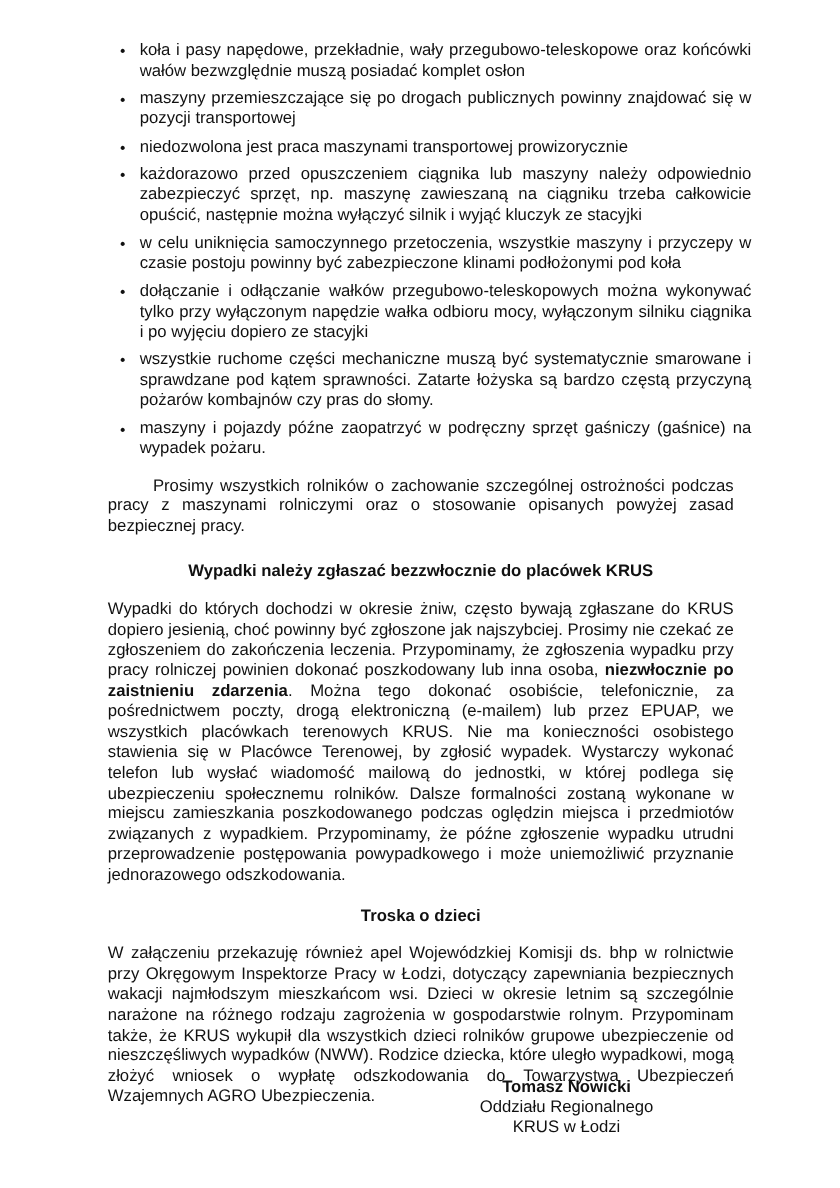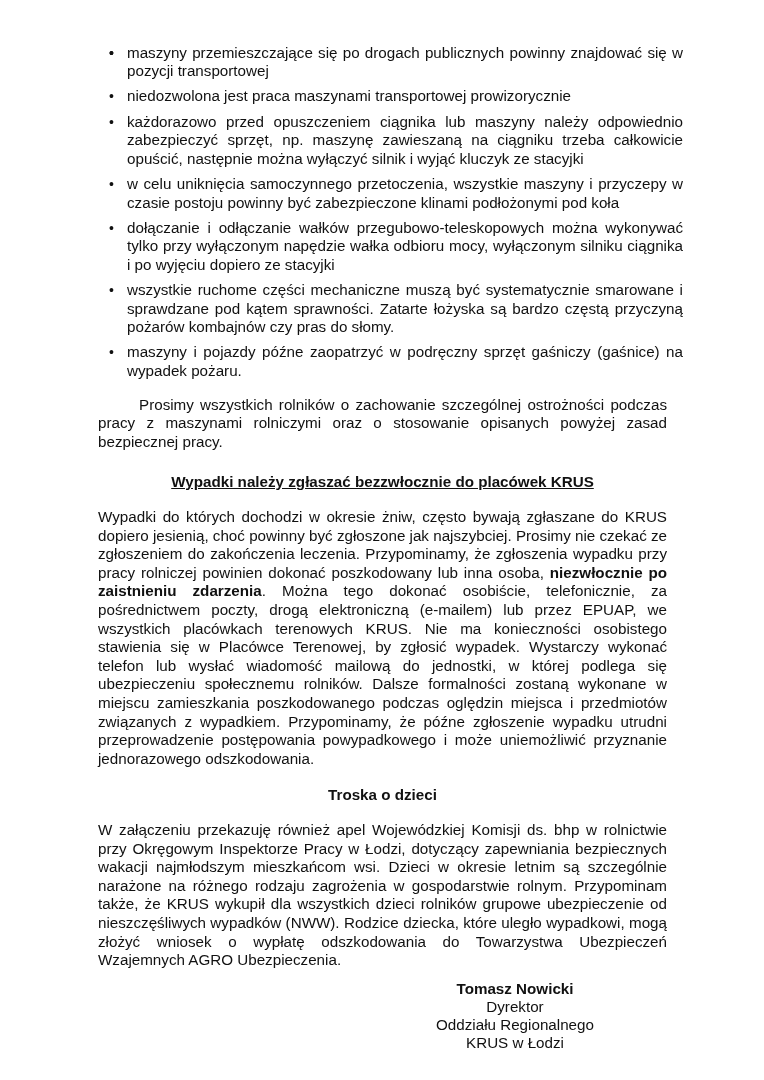--- a/index.html
+++ b/index.html
@@ -5,48 +5,47 @@
   html, body { margin: 0; padding: 0; background: #ffffff; }
   body { width: 764px; height: 1080px; position: relative; overflow: hidden;
          font-family: "Liberation Sans", sans-serif; color: #111111; font-size: 15.2px; }
   .page { position: absolute; left: 82px; top: 37px; width: 601px; }
   ul.bullets { list-style: none; margin: 0; padding: 0; }
   ul.bullets li { position: relative; padding-left: 45px; line-height: 18.6px; margin-bottom: 6.6px; text-align: justify; }
   ul.bullets li .bullet { position: absolute; left: 27px; top: 0; font-size: 14px; }
   p { margin: 16px; line-height: 18.6px; text-align: justify; }
   .indent { text-indent: 41px; margin-top: 15px; }
   h2 { font-size: 15.2px; font-weight: bold; text-align: center; margin: 0; line-height: 18.6px; }
-  .h-accident { margin-top: 22px; margin-bottom: 8px; text-decoration: underline; }
+  .h-accident { margin-top: 22px; margin-bottom: 8px; }
   .h-children { margin-top: 18px; margin-bottom: 6px; }
   b { font-weight: bold; }
   .signature { position: absolute; left: 400px; top: 980px; width: 230px; text-align: center; line-height: 18px; }
   .signature .name { font-weight: bold; }
 </style>
 </head>
 <body>
 
 <div class="page">
   <ul class="bullets">
-    <li><span class="bullet">•</span></li>
+    <li><span class="bullet">•</span><span>koła i pasy napędowe, przekładnie, wały przegubowo-teleskopowe oraz końcówki wałów bezwzględnie muszą posiadać komplet osłon</span></li>
     <li><span class="bullet">•</span><span>maszyny przemieszczające się po drogach publicznych powinny znajdować się w pozycji transportowej</span></li>
     <li><span class="bullet">•</span><span>niedozwolona jest praca maszynami transportowej prowizorycznie</span></li>
     <li><span class="bullet">•</span><span>każdorazowo przed opuszczeniem ciągnika lub maszyny należy odpowiednio zabezpieczyć sprzęt, np. maszynę zawieszaną na ciągniku trzeba całkowicie opuścić, następnie można wyłączyć silnik i wyjąć kluczyk ze stacyjki</span></li>
     <li><span class="bullet">•</span><span>w celu uniknięcia samoczynnego przetoczenia, wszystkie maszyny i przyczepy w czasie postoju powinny być zabezpieczone klinami podłożonymi pod koła</span></li>
     <li><span class="bullet">•</span><span>dołączanie i odłączanie wałków przegubowo-teleskopowych można wykonywać tylko przy wyłączonym napędzie wałka odbioru mocy, wyłączonym silniku ciągnika i po wyjęciu dopiero ze stacyjki</span></li>
     <li><span class="bullet">•</span><span>wszystkie ruchome części mechaniczne muszą być systematycznie smarowane i sprawdzane pod kątem sprawności. Zatarte łożyska są bardzo częstą przyczyną pożarów kombajnów czy pras do słomy.</span></li>
     <li><span class="bullet">•</span><span>maszyny i pojazdy późne zaopatrzyć w podręczny sprzęt gaśniczy (gaśnice) na wypadek pożaru.</span></li>
   </ul>
 
   <p class="indent">Prosimy wszystkich rolników o zachowanie szczególnej ostrożności podczas pracy z maszynami rolniczymi oraz o stosowanie opisanych powyżej zasad bezpiecznej pracy.</p>
 
   <h2 class="h-accident">Wypadki należy zgłaszać bezzwłocznie do placówek KRUS</h2>
   <p><span>Wypadki do których dochodzi w okresie żniw, często bywają zgłaszane do KRUS dopiero jesienią, choć powinny być zgłoszone jak najszybciej. Prosimy nie czekać ze zgłoszeniem do zakończenia leczenia. Przypominamy, że zgłoszenia wypadku przy pracy rolniczej powinien dokonać poszkodowany lub inna osoba, </span><b>niezwłocznie po zaistnieniu zdarzenia</b><span>. Można tego dokonać osobiście, telefonicznie, za pośrednictwem poczty, drogą elektroniczną (e-mailem) lub przez EPUAP, we wszystkich placówkach terenowych KRUS. Nie ma konieczności osobistego stawienia się w Placówce Terenowej, by zgłosić wypadek. Wystarczy wykonać telefon lub wysłać wiadomość mailową do jednostki, w której podlega się ubezpieczeniu społecznemu rolników. Dalsze formalności zostaną wykonane w miejscu zamieszkania poszkodowanego podczas oględzin miejsca i przedmiotów związanych z wypadkiem. Przypominamy, że późne zgłoszenie wypadku utrudni przeprowadzenie postępowania powypadkowego i może uniemożliwić przyznanie jednorazowego odszkodowania.</span></p>
 
   <h2 class="h-children">Troska o dzieci</h2>
   <p>W załączeniu przekazuję również apel Wojewódzkiej Komisji ds. bhp w rolnictwie przy Okręgowym Inspektorze Pracy w Łodzi, dotyczący zapewniania bezpiecznych wakacji najmłodszym mieszkańcom wsi. Dzieci w okresie letnim są szczególnie narażone na różnego rodzaju zagrożenia w gospodarstwie rolnym. Przypominam także, że KRUS wykupił dla wszystkich dzieci rolników grupowe ubezpieczenie od nieszczęśliwych wypadków (NWW). Rodzice dziecka, które uległo wypadkowi, mogą złożyć wniosek o wypłatę odszkodowania do Towarzystwa Ubezpieczeń Wzajemnych AGRO Ubezpieczenia.</p>
 </div>
 
 <div class="signature">
   <div class="name">Tomasz Nowicki</div>
-  <div>Dyrektor</div>
   <div>Oddziału Regionalnego</div>
   <div>KRUS w Łodzi</div>
 </div>
 
 </body></html>

